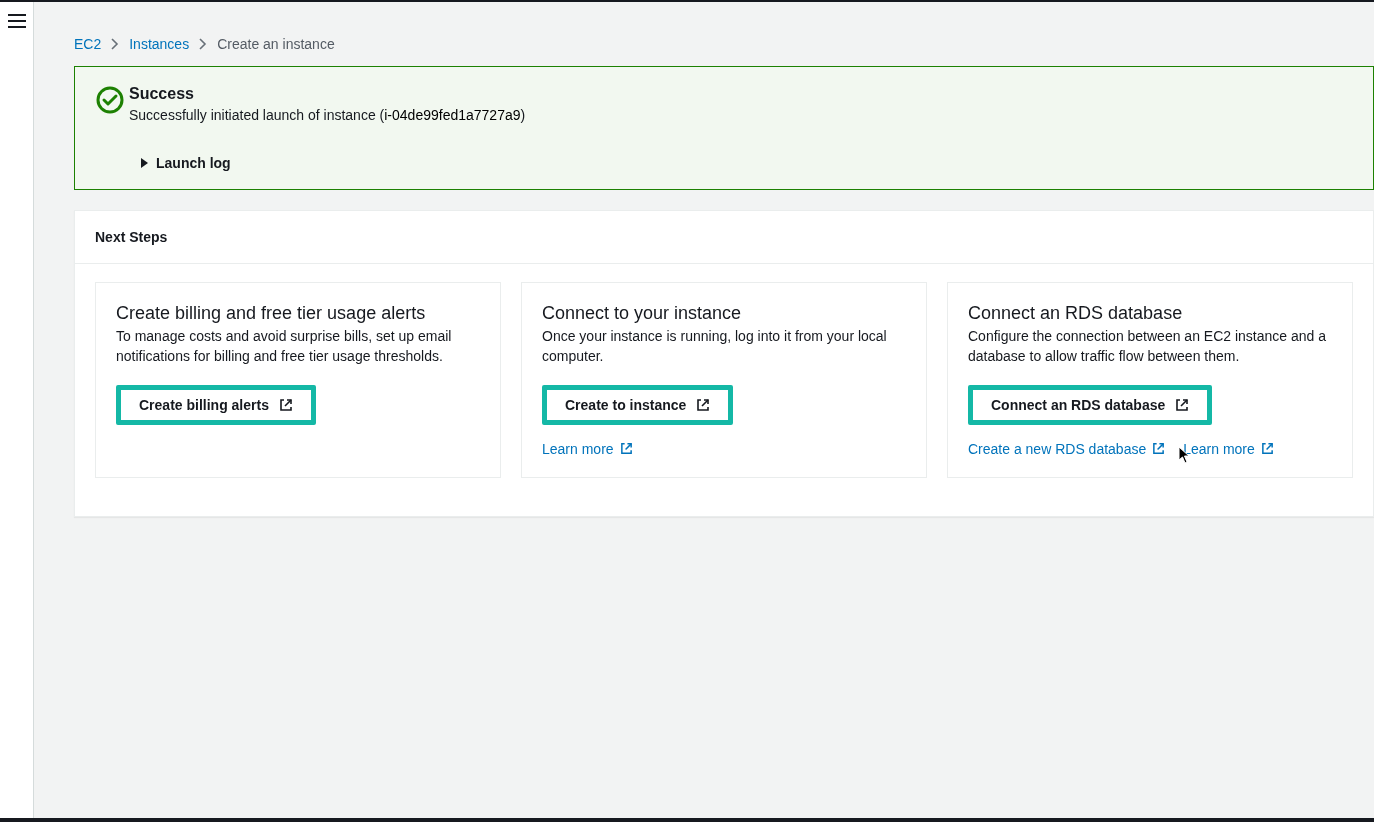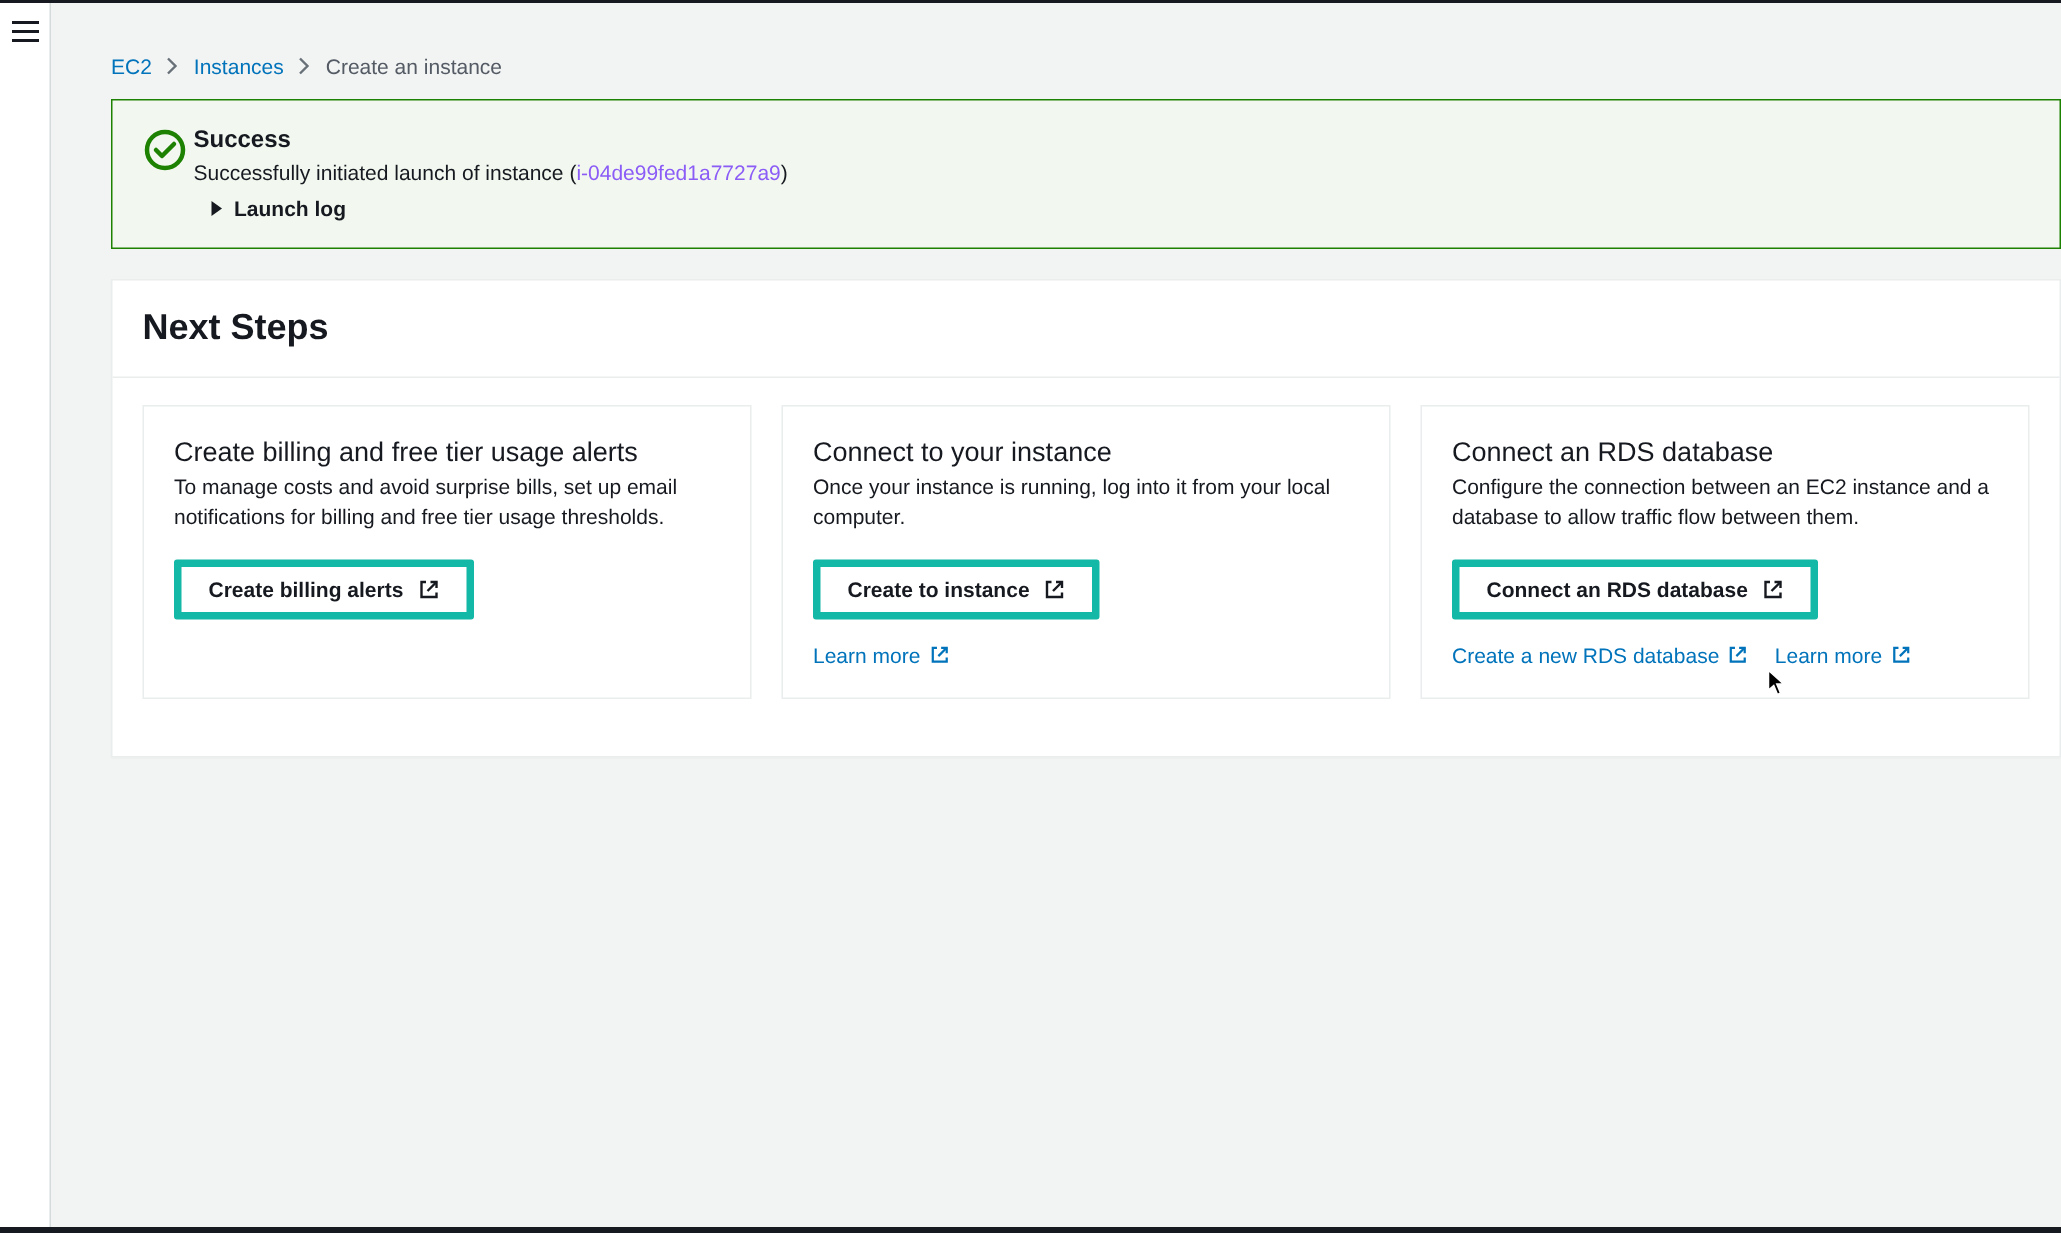--- a/index.html
+++ b/index.html
@@ -72,23 +72,23 @@
     gap: 4px;
   }
   .flash-icon svg { display:block; }
   .flash-title {
     font-weight: 700;
     font-size: 16px;
     color: #16191f;
     margin-bottom: 4px;
   }
   .flash-msg { color: #16191f; font-size: 14px; }
-  .flash-msg a { color: #8b5cf6; text-decoration: none; }
+  .flash-msg a { color: #000000; text-decoration: none; }
   .launch-log {
-    margin-top: 8px;
+    margin-top: 32px;
     margin-left: 46px;
     display: flex;
     align-items: center;
     gap: 8px;
     cursor: pointer;
     font-weight: 700;
     font-size: 14px;
   }
   .launch-log .tri {
     width: 0; height: 0;
@@ -102,21 +102,21 @@
     border: 1px solid #eaeded;
     box-shadow: 0 1px 1px rgba(0,0,0,0.05);
     margin-top: 20px;
     margin-right: 0;
   }
   .panel-header {
     padding: 18px 20px;
     border-bottom: 1px solid #eaeded;
   }
   .panel-header h2 {
-    font-size: 24px;
+    font-size: 14px;
     font-weight: 700;
   }
   .cards {
     display: flex;
     gap: 20px;
     padding: 18px 20px 38px 20px;
   }
   .card {
     flex: 1;
     border: 1px solid #eaeded;

